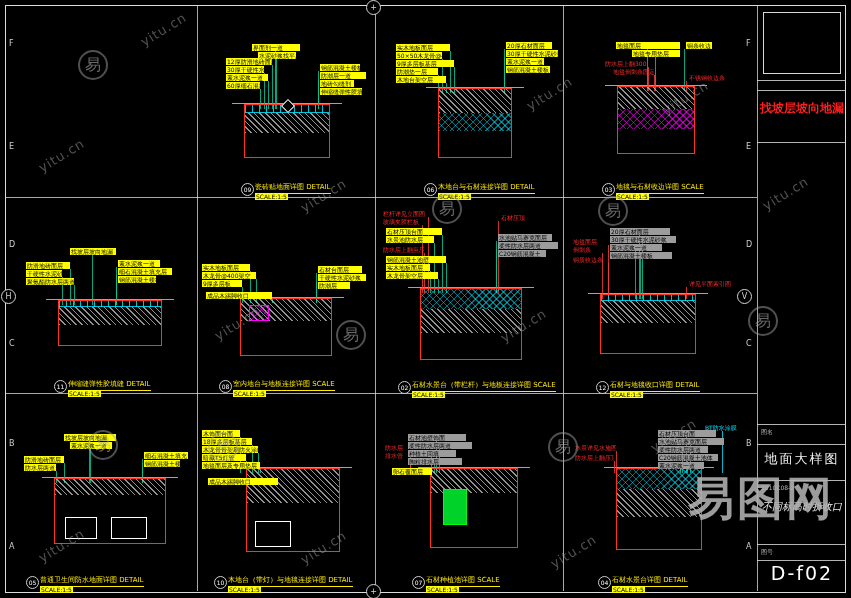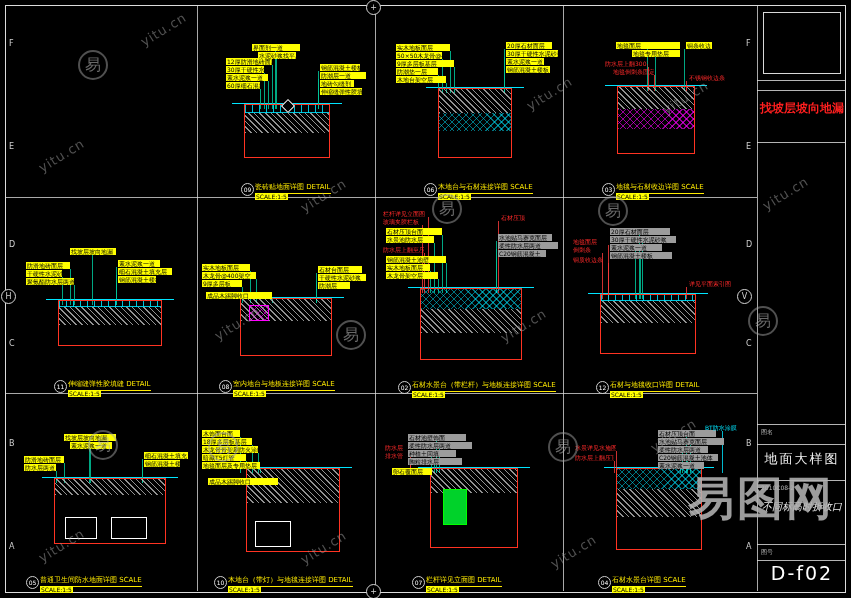--- a/index.html
+++ b/index.html
@@ -140,21 +140,21 @@
     <div class="leader" style="left: 446px; top: 83px; height: 10px; background: rgba(0, 196, 154, 0.85);"></div>
     <div class="co y" style="left: 506px; top: 42px; width: 44px;">20厚石材面层</div>
     <div class="leader" style="left: 504px; top: 49px; height: 44px; background: rgba(0, 196, 154, 0.85);"></div>
     <div class="co y" style="left: 506px; top: 50px; width: 50px;">30厚干硬性水泥砂浆</div>
     <div class="leader" style="left: 504px; top: 57px; height: 36px; background: rgba(0, 196, 154, 0.85);"></div>
     <div class="co y" style="left: 506px; top: 58px; width: 36px;">素水泥浆一道</div>
     <div class="leader" style="left: 504px; top: 65px; height: 28px; background: rgba(0, 196, 154, 0.85);"></div>
     <div class="co y" style="left: 506px; top: 66px; width: 42px;">钢筋混凝土楼板</div>
     <div class="leader" style="left: 504px; top: 73px; height: 20px; background: rgba(0, 196, 154, 0.85);"></div>
     <div class="num-circle" style="left: 424px; top: 183px;">06</div>
-    <div class="d-title" style="left: 438px; top: 183px;">木地台与石材连接详图  SCALE</div>
+    <div class="d-title" style="left: 438px; top: 183px;">木地台与石材连接详图  DETAIL</div>
     <div class="d-scale" style="left: 438px; top: 193px;">SCALE:1:5</div>
     <div class="surface" style="left: 605px; top: 85px; width: 102px;"></div>
     <div class="section" style="left: 617px; top: 86px; width: 78px; height: 68px;">
       <div class="layer L-hatch" style="height: 22px; position: relative;"></div>
       <div class="layer L-magenta" style="height: 20px; position: relative;"></div>
       <div class="layer L-dots" style="height: 24px; position: relative;"></div>
     </div>
     <div class="co y" style="left: 616px; top: 42px; width: 62px;">地毯面层</div>
     <div class="leader" style="left: 647px; top: 49px; height: 42px; background: rgba(0, 196, 154, 0.85);"></div>
     <div class="co y" style="left: 632px; top: 50px; width: 46px;">地毯专用垫层</div>
@@ -287,21 +287,21 @@
     <div class="leader" style="left: 56px; top: 471px; height: 12px; background: rgba(0, 196, 154, 0.85);"></div>
     <div class="co y" style="left: 64px; top: 434px; width: 50px;">找坡层坡向地漏</div>
     <div class="leader" style="left: 89px; top: 441px; height: 42px; background: rgba(0, 196, 154, 0.85);"></div>
     <div class="co y" style="left: 70px; top: 442px; width: 40px;">素水泥浆一道</div>
     <div class="leader" style="left: 90px; top: 449px; height: 34px; background: rgba(0, 196, 154, 0.85);"></div>
     <div class="co y" style="left: 144px; top: 452px; width: 42px;">细石混凝土填充</div>
     <div class="leader" style="left: 142px; top: 459px; height: 24px; background: rgba(0, 196, 154, 0.85);"></div>
     <div class="co y" style="left: 144px; top: 460px; width: 34px;">钢筋混凝土楼板</div>
     <div class="leader" style="left: 142px; top: 467px; height: 16px; background: rgba(0, 196, 154, 0.85);"></div>
     <div class="num-circle" style="left: 26px; top: 576px;">05</div>
-    <div class="d-title" style="left: 40px; top: 576px;">普通卫生间防水地面详图  SCALE</div>
+    <div class="d-title" style="left: 40px; top: 576px;">普通卫生间防水地面详图  DETAIL</div>
     <div class="d-scale" style="left: 40px; top: 586px;">SCALE:1:5</div>
     <div class="surface" style="left: 234px; top: 467px; width: 118px;"></div>
     <div class="section" style="left: 246px; top: 468px; width: 94px; height: 84px;">
       <div class="layer L-hatch" style="height: 34px; position: relative;"></div>
       <div class="layer L-dots" style="height: 48px; position: relative;"></div>
       <div style="position: absolute; left: 8px; top: 52px; width: 34px; height: 24px; border: 1px solid rgb(255, 255, 255); background: rgb(0, 0, 0);"></div>
     </div>
     <div class="co y" style="left: 202px; top: 430px; width: 36px;">木饰面台面</div>
     <div class="leader" style="left: 240px; top: 437px; height: 36px; background: rgba(0, 196, 154, 0.85);"></div>
     <div class="co y" style="left: 202px; top: 438px; width: 48px;">18厚多层板基层</div>
@@ -329,21 +329,21 @@
     <div class="co g" style="left: 408px; top: 450px; width: 46px;">种植土回填</div>
     <div class="leader" style="left: 431px; top: 457px; height: 16px; background: rgba(0, 196, 154, 0.85);"></div>
     <div class="co g" style="left: 408px; top: 458px; width: 52px;">陶粒排水层</div>
     <div class="leader" style="left: 434px; top: 465px; height: 8px; background: rgba(0, 196, 154, 0.85);"></div>
     <div class="co r" style="left: 384px; top: 444px; width: 24px;">防水层</div>
     <div class="leader" style="left: 410px; top: 451px; height: 22px; background: rgba(255, 60, 60, 0.8);"></div>
     <div class="co r" style="left: 384px; top: 452px; width: 24px;">排水管</div>
     <div class="leader" style="left: 410px; top: 459px; height: 14px; background: rgba(255, 60, 60, 0.8);"></div>
     <div class="co y" style="left: 392px; top: 468px; width: 38px;">卵石覆面层</div>
     <div class="num-circle" style="left: 412px; top: 576px;">07</div>
-    <div class="d-title" style="left: 426px; top: 576px;">栏杆详见立面图  DETAIL</div>
+    <div class="d-title" style="left: 426px; top: 576px;">石材种植池详图  SCALE</div>
     <div class="d-scale" style="left: 426px; top: 586px;">SCALE:1:5</div>
     <div class="surface" style="left: 604px; top: 467px; width: 110px;"></div>
     <div class="section" style="left: 616px; top: 468px; width: 86px; height: 82px;">
       <div class="layer L-water" style="height: 20px; position: relative;"></div>
       <div class="layer L-hatch" style="height: 28px; position: relative;"></div>
       <div class="layer L-dots" style="height: 32px; position: relative;"></div>
     </div>
     <div class="co g" style="left: 658px; top: 430px; width: 56px;">石材压顶台面</div>
     <div class="leader" style="left: 686px; top: 437px; height: 36px; background: rgba(0, 196, 154, 0.85);"></div>
     <div class="co g" style="left: 658px; top: 438px; width: 64px;">水池贴马赛克面层</div>
@@ -354,21 +354,21 @@
     <div class="leader" style="left: 687px; top: 461px; height: 12px; background: rgba(0, 196, 154, 0.85);"></div>
     <div class="co g" style="left: 658px; top: 462px; width: 44px;">素水泥浆一道</div>
     <div class="leader" style="left: 680px; top: 469px; height: 4px; background: rgba(0, 196, 154, 0.85);"></div>
     <div class="co r" style="left: 574px; top: 444px; width: 40px;">水景详见水施图</div>
     <div class="leader" style="left: 616px; top: 451px; height: 22px; background: rgba(255, 60, 60, 0.8);"></div>
     <div class="co r" style="left: 574px; top: 454px; width: 38px;">防水层上翻压顶</div>
     <div class="leader" style="left: 614px; top: 461px; height: 12px; background: rgba(255, 60, 60, 0.8);"></div>
     <div class="co c" style="left: 704px; top: 424px; width: 36px;">BT防水涂膜</div>
     <div class="leader" style="left: 722px; top: 431px; height: 42px; background: rgba(0, 229, 255, 0.8);"></div>
     <div class="num-circle" style="left: 598px; top: 576px;">04</div>
-    <div class="d-title" style="left: 612px; top: 576px;">石材水景台详图  SCALE</div>
+    <div class="d-title" style="left: 612px; top: 576px;">石材水景台详图  DETAIL</div>
     <div class="d-scale" style="left: 612px; top: 586px;">SCALE:1:5</div>
     <div class="gletter" style="left: 9px; top: 40px;">F</div>
     <div class="gletter" style="left: 746px; top: 40px;">F</div>
     <div class="gletter" style="left: 9px; top: 143px;">E</div>
     <div class="gletter" style="left: 746px; top: 143px;">E</div>
     <div class="gletter" style="left: 9px; top: 241px;">D</div>
     <div class="gletter" style="left: 746px; top: 241px;">D</div>
     <div class="gletter" style="left: 9px; top: 340px;">C</div>
     <div class="gletter" style="left: 746px; top: 340px;">C</div>
     <div class="gletter" style="left: 9px; top: 440px;">B</div>

